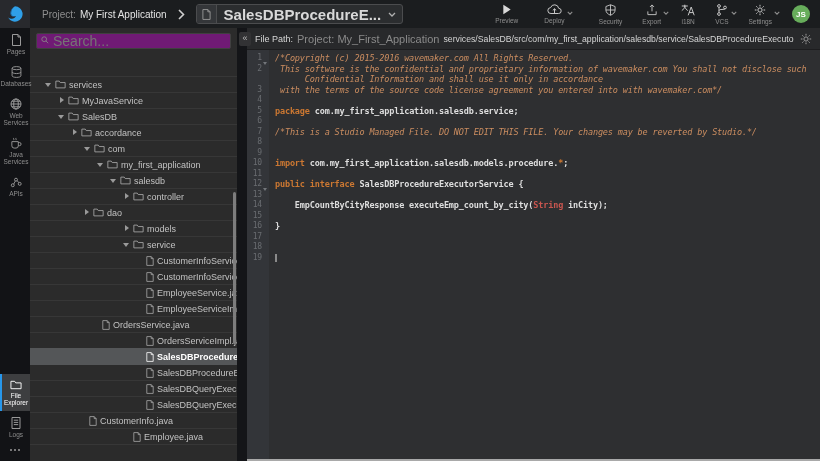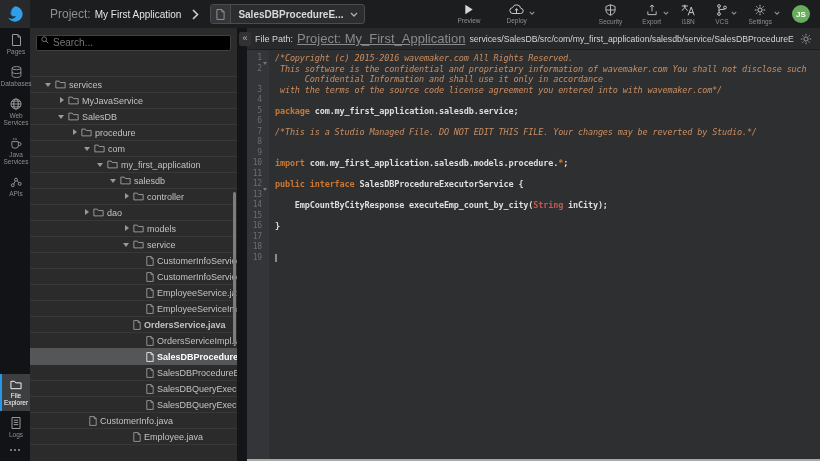--- a/index.html
+++ b/index.html
@@ -5,29 +5,29 @@
   * { margin:0; padding:0; box-sizing:border-box; }
   html,body { width:820px; height:461px; overflow:hidden; background:#141518;
               font-family:"Liberation Sans", sans-serif; }
   svg { display:block; }
 
   
   .topbar { position:absolute; left:0; top:0; width:820px; height:28px;
             background:#1b1d1f; display:flex; align-items:center; z-index:5; }
   .logo-cell { width:30px; height:28px; background:#28292d; display:flex;
                align-items:center; justify-content:center; }
-  .proj-label { margin-left:20px; font-size:12px; color:#8f8f8f; }
+  .proj-label { margin-left:12px; font-size:10px; color:#8f8f8f; }
   .proj-name { margin-left:4px; font-size:10px; color:#e4e4e4; }
   .crumb-chev { margin:0 11px; color:#cfcfcf; }
   .file-tab { height:20px; display:flex; align-items:center; background:#2b2d2f;
               border:1px solid #4b4c4e; border-radius:3px; cursor:default; }
   .file-tab .icon-cell { width:20px; height:100%; background:#343639;
               border-right:1px solid #4b4c4e; display:flex; align-items:center;
               justify-content:center; border-radius:2px 0 0 2px; }
-  .file-tab .tab-label { padding:0 7px; font-size:10px; font-weight:bold; color:#d9d9d9; }
+  .file-tab .tab-label { padding:0 7px; font-size:15px; font-weight:bold; color:#d9d9d9; }
   .file-tab .chev { margin-right:6px; color:#b0b0b0; }
   .tb-btn { display:flex; flex-direction:column; align-items:center; gap:2px;
             color:#c6c6c6; position:relative; }
   .tb-btn .lbl { font-size:6.5px; color:#8f8f8f; white-space:nowrap; }
   .tb-chev { position:absolute; right:-8px; top:7px; color:#8f8f8f; }
   .grp-left { display:flex; align-items:center; margin-left:92px; gap:26px; }
   .grp-right { display:flex; align-items:center; margin-left:auto; gap:20px;
                padding-right:10px; }
   .avatar { width:18px; height:18px; border-radius:50%; background:#67ad5b;
             color:#fff; font-size:8px; font-weight:bold; display:flex;
@@ -48,22 +48,22 @@
   
   .res-panel { position:absolute; left:30px; top:28px; width:207px; bottom:0;
                background:#2b2b2b; z-index:3; }
   .res-head { height:24px; display:flex; align-items:center; padding:0 6px;
               background:#2e2e2e; }
   .res-title { font-size:10px; color:#dcdcdc; }
   .add-btn { margin-left:auto; width:15px; height:15px; background:#1f87e8;
              border-radius:2px; color:#fff; font-size:12px; line-height:13px;
              text-align:center; font-weight:bold; }
   .search-wrap { height:24px; padding:4px 6px; position:relative; }
-  .search-input { width:100%; height:16px; background:#000000; border:1px solid #404040;
-                  border-radius:2px; color:#9a9a9a; font-size:10px; padding:0 4px 0 16px;
+  .search-input { width:100%; height:16px; background:#701a75; border:1px solid #404040;
+                  border-radius:2px; color:#9a9a9a; font-size:14px; padding:0 4px 0 16px;
                   font-family:"Liberation Sans",sans-serif; outline:none; }
   .search-icon { position:absolute; left:11px; top:8px; color:#8a8a8a; }
   .tree { position:absolute; top:48px; left:0; right:0; bottom:0; overflow:hidden; }
   .trow { height:16px; display:flex; align-items:center; border-top:1px solid #373737;
           overflow:hidden; white-space:nowrap; }
   .trow .tlabel { font-size:9px; color:#c2c2c2; margin-left:3px; overflow:hidden; }
   .trow.sel { background:#545658; border-top-color:#545658; }
   .trow.sel .tlabel { color:#ffffff; font-weight:bold; }
   .trow.sel + .trow { border-top-color:#545658; }
   .arr { width:9px; height:9px; flex:0 0 9px; position:relative; margin-right:2px; }
@@ -82,21 +82,21 @@
   .collapse-btn { position:absolute; left:239px; top:32px; width:12px; height:14px;
                   background:#323234; border-radius:2px; color:#b8b8b8; font-size:9px;
                   line-height:13px; text-align:center; z-index:6; }
 
   
   .editor { position:absolute; left:247px; top:28px; right:0; bottom:0;
             background:#2e2f31; }
   .pathbar { height:22px; background:#28292b; border-bottom:1px solid #1d1d1f;
              display:flex; align-items:center; padding:0 8px; overflow:hidden; }
   .pb-prefix { font-size:9px; color:#d6d6d6; white-space:nowrap; }
-  .pb-proj { font-size:13px; color:#8a8a8a; margin:4px 4px; white-space:nowrap;text-decoration:underline; }
+  .pb-proj { font-size:11px; color:#8a8a8a; margin:4px 4px; white-space:nowrap; }
   .pb-path { font-size:8.7px; color:#d6d6d6; white-space:nowrap; overflow:hidden; }
   .pb-gear { margin-left:auto; color:#9a9a9a; flex:0 0 auto; padding-left:6px; }
   .code-area { position:absolute; top:22px; left:0; right:0; bottom:2px;
                font-family:"DejaVu Sans Mono", monospace; font-size:8.5px;
                letter-spacing:-0.15px; line-height:10.5px; overflow:hidden; }
   .gutter-bg { position:absolute; left:0; top:0; bottom:0; width:22px; background:#333539; }
   .code-lines { position:absolute; left:0; right:0; top:3px; }
   .cl { display:flex; height:10.5px; }
   .gut { width:22px; flex:0 0 22px; color:#6a6d71; font-size:8px; display:flex;
          justify-content:flex-end; align-items:center; }
@@ -326,21 +326,21 @@
         </span>
         <span class="tlabel">SalesDB</span>
       </div>
       <div class="trow" style="padding-left: 40px;">
         <span class="arr closed"></span>
         <span class="ticon">
           <svg width="11" height="9" viewBox="0 0 13 10">
             <path d="M1 1h4l1.2 1.7H12V9H1z" fill="none" stroke="currentColor"></path>
           </svg>
         </span>
-        <span class="tlabel">procedure</span>
+        <span class="tlabel">accordance</span>
       </div>
       <div class="trow" style="padding-left: 53px;">
         <span class="arr open"></span>
         <span class="ticon">
           <svg width="11" height="9" viewBox="0 0 13 10">
             <path d="M1 1h4l1.2 1.7H12V9H1z" fill="none" stroke="currentColor"></path>
           </svg>
         </span>
         <span class="tlabel">com</span>
       </div>
@@ -431,21 +431,21 @@
       <div class="trow" style="padding-left: 105px;">
         <span class="arr none"></span>
         <span class="ticon">
           <svg width="8" height="10" viewBox="0 0 10 12">
             <path d="M1 .5h5.5L9 3v8.5H1z" fill="none" stroke="currentColor"></path>
             <path d="M6.5.5V3H9" fill="none" stroke="currentColor"></path>
           </svg>
         </span>
         <span class="tlabel">EmployeeServiceImpl.java</span>
       </div>
-      <div class="trow" style="padding-left: 92px; font-weight: bold;">
+      <div class="trow" style="padding-left: 61px;">
         <span class="arr none"></span>
         <span class="ticon">
           <svg width="8" height="10" viewBox="0 0 10 12">
             <path d="M1 .5h5.5L9 3v8.5H1z" fill="none" stroke="currentColor"></path>
             <path d="M6.5.5V3H9" fill="none" stroke="currentColor"></path>
           </svg>
         </span>
         <span class="tlabel">OrdersService.java</span>
       </div>
       <div class="trow" style="padding-left: 105px;">

